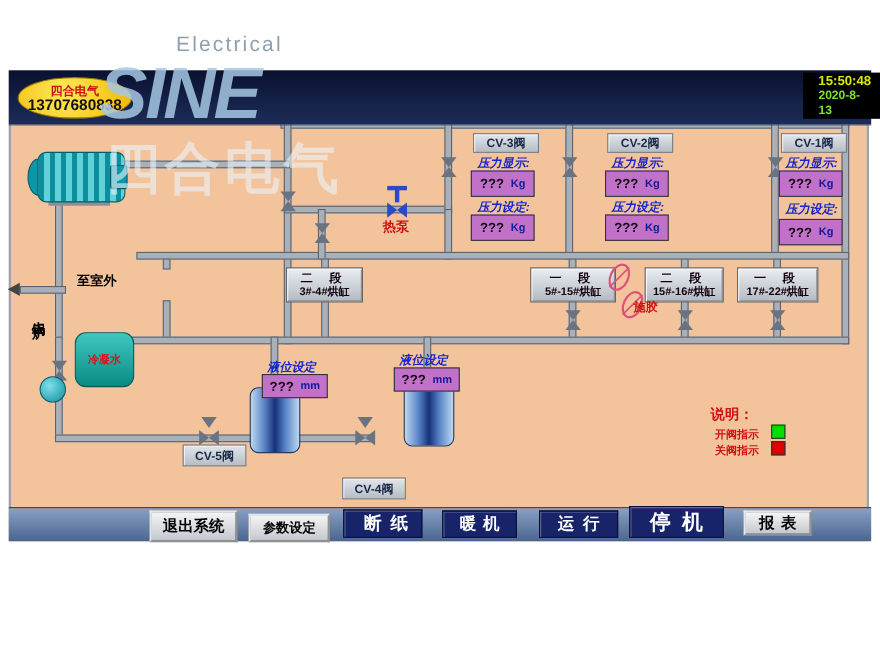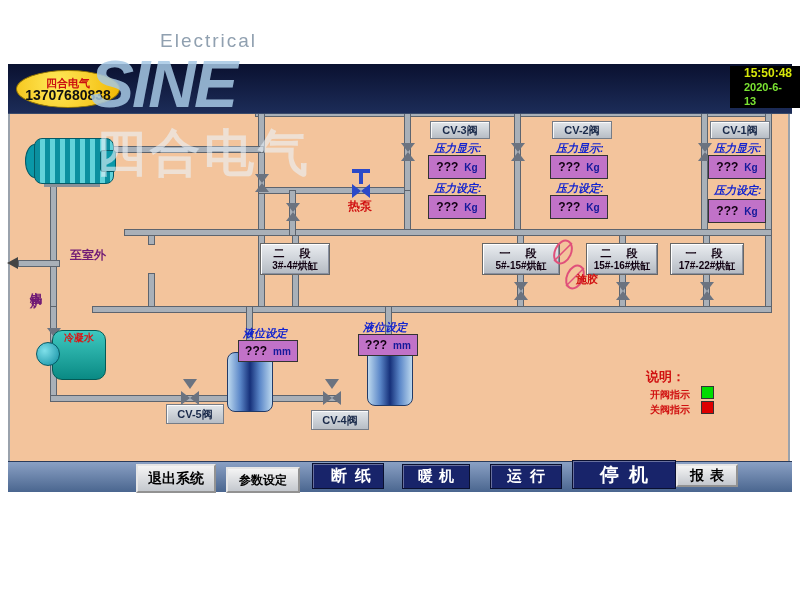--- a/index.html
+++ b/index.html
@@ -51,33 +51,33 @@
   .mag{position:absolute;background:#c172c8;border:1px solid #333;display:flex;align-items:center;
        justify-content:center;gap:6px;z-index:3;}
   .mag .q{font-weight:bold;font-size:12px;color:#101;}
   .mag .u{font-weight:bold;font-size:10px;color:#14189a;}
   .dryer{position:absolute;height:30px;background:linear-gradient(180deg,#eaedf1,#b4bac2);border:1px solid #666;
          box-shadow:inset 1px 1px 0 #fff, inset -1px -1px 0 #8890a0;display:flex;flex-direction:column;
          align-items:center;justify-content:center;z-index:3;}
   .dryer .l1{font-size:11px;font-weight:bold;color:#101;letter-spacing:6px;line-height:13px;}
   .dryer .l2{font-size:10px;font-weight:bold;color:#101;line-height:12px;}
   .rlab{position:absolute;color:#d01010;font-weight:bold;z-index:3;white-space:nowrap;}
-  .klab{position:absolute;color:#701a75;font-weight:bold;font-size:12px;z-index:3;white-space:nowrap;font-family:Liberation Mono, monospace;}
+  .klab{position:absolute;color:#000000;font-weight:bold;font-size:12px;z-index:3;white-space:nowrap;}
   .vtext{writing-mode:vertical-rl;text-orientation:upright;letter-spacing:2px;}
   
   .hp-body{position:absolute;left:34px;top:138px;width:78px;height:44px;border-radius:8px;z-index:2;
            background:repeating-linear-gradient(90deg,#0b8f9f 0 5px,#62d2da 5px 10px);border:1px solid #055a66;}
   .hp-cap{position:absolute;left:25px;top:144px;width:18px;height:32px;border-radius:50%;
           background:#0a98a8;border:1px solid #055a66;z-index:2;}
   .hp-out{position:absolute;left:100px;top:150px;width:14px;height:20px;border-radius:3px;
           background:#0a98a8;border:1px solid #055a66;z-index:2;}
   .hp-base{position:absolute;left:44px;top:182px;width:56px;height:5px;background:#8a9098;z-index:1;}
-  .ttank{position:absolute;left:52px;top:302px;width:52px;height:48px;border-radius:10px;z-index:2;
+  .ttank{position:absolute;left:68px;top:302px;width:52px;height:48px;border-radius:10px;z-index:2;
          background:linear-gradient(180deg,#3ec8c0,#0a8a84);border:1px solid #045a55;
-         display:flex;justify-content:center;margin-top:28px;}
+         display:flex;align-items:center;justify-content:center;}
   .ttank span{color:#e01010;font-weight:bold;font-size:10px;}
   .btank{position:absolute;width:44px;height:58px;border-radius:8px;z-index:2;border:1px solid #223a66;
          background:linear-gradient(90deg,#bcd8ee,#5a86c8 28%,#16307a 50%,#5a86c8 72%,#bcd8ee);}
   .btank .noz{position:absolute;left:16px;top:-7px;width:10px;height:7px;background:#9cb8d8;border:1px solid #456;}
   .pumpc{position:absolute;left:36px;top:342px;width:22px;height:22px;border-radius:50%;z-index:2;
          background:radial-gradient(circle at 35% 35%,#7fe0ea,#0d8ca0);border:1px solid #055a66;}
   
   .sq{position:absolute;width:11px;height:11px;border:1px solid #333;z-index:3;}
   
   .bbar{position:absolute;left:8px;top:461px;width:784px;height:31px;
@@ -98,21 +98,21 @@
 
   <div class="panel"></div>
 
   <div class="titlebar"></div>
   <div class="badge">
     <span class="co">四合电气</span>
     <span class="ph">13707680838</span>
   </div>
   <div class="timebox">
     <span class="t">15:50:48</span>
-    <span class="d">2020-6-13</span>
+    <span class="d">2020-8-13</span>
   </div>
 
   <div class="pipe" style="left:255px;top:110px;width:517px;height:7px;"></div>
   <div class="pipe" style="left:765px;top:110px;width:7px;height:203px;"></div>
   <div class="pipe" style="left:258px;top:110px;width:7px;height:203px;"></div>
   <div class="pipe" style="left:258px;top:187px;width:153px;height:7px;"></div>
   <div class="pipe" style="left:404px;top:110px;width:7px;height:84px;"></div>
   <div class="pipe" style="left:404px;top:190px;width:7px;height:46px;"></div>
   <div class="pipe" style="left:514px;top:110px;width:7px;height:126px;"></div>
   <div class="pipe" style="left:701px;top:110px;width:7px;height:126px;"></div>
@@ -240,30 +240,30 @@
   <div class="gbtn" style="left:166px;top:404px;width:56px;height:18px;">CV-5阀</div>
 
   <div class="blab" style="left:363px;top:320px;">液位设定</div>
   <div class="mag" style="left:358px;top:334px;width:58px;height:20px;">
     <span class="q">???</span>
     <span class="u">mm</span>
   </div>
   <div class="btank" style="left:367px;top:346px;">
       <div class="noz"></div>
     </div>
-  <div class="gbtn" style="left:311px;top:410px;width:56px;height:18px;">CV-4阀</div>
+  <div class="gbtn" style="left:311px;top:434px;width:56px;height:18px;">CV-4阀</div>
 
   <div class="rlab" style="left:646px;top:368px;font-size:13px;">说明：</div>
   <div class="rlab" style="left:650px;top:388px;font-size:10px;">开阀指示</div>
   <div class="sq" style="left: 701px; top: 386px; background-color: rgb(0, 221, 0);"></div>
   <div class="rlab" style="left:650px;top:403px;font-size:10px;">关阀指示</div>
   <div class="sq" style="left: 701px; top: 401px; background-color: rgb(221, 0, 0);"></div>
 
   <div class="bbar"></div>
   <div class="btn-gray" style="left:226px;top:467px;width:70px;height:22px;font-size:12px;">参数设定</div>
   <div class="btn-gray" style="left:136px;top:464px;width:76px;height:25px;font-size:14px;">退出系统</div>
   <div class="btn-navy" style="left:312px;top:463px;width:72px;height:26px;font-size:16px;letter-spacing:8px;padding-left:14px;box-sizing:border-box;">断纸</div>
   <div class="btn-navy" style="left:402px;top:464px;width:68px;height:25px;font-size:15px;letter-spacing:6px;padding-left:6px;box-sizing:border-box;">暖机</div>
   <div class="btn-navy" style="left:490px;top:464px;width:72px;height:25px;font-size:15px;letter-spacing:8px;padding-left:8px;box-sizing:border-box;">运行</div>
-  <div class="btn-navy" style="left:572px;top:460px;width:104px;height:29px;font-size:19px;letter-spacing:10px;padding-left:10px;box-sizing:border-box;">停机</div>
+  <div class="btn-navy" style="left:572px;top:460px;width:86px;height:29px;font-size:19px;letter-spacing:10px;padding-left:10px;box-sizing:border-box;">停机</div>
   <div class="btn-gray" style="left:676px;top:464px;width:62px;height:23px;font-size:14px;letter-spacing:6px;padding-left:6px;box-sizing:border-box;">报表</div>
 
 </div>
 
 </body></html>

